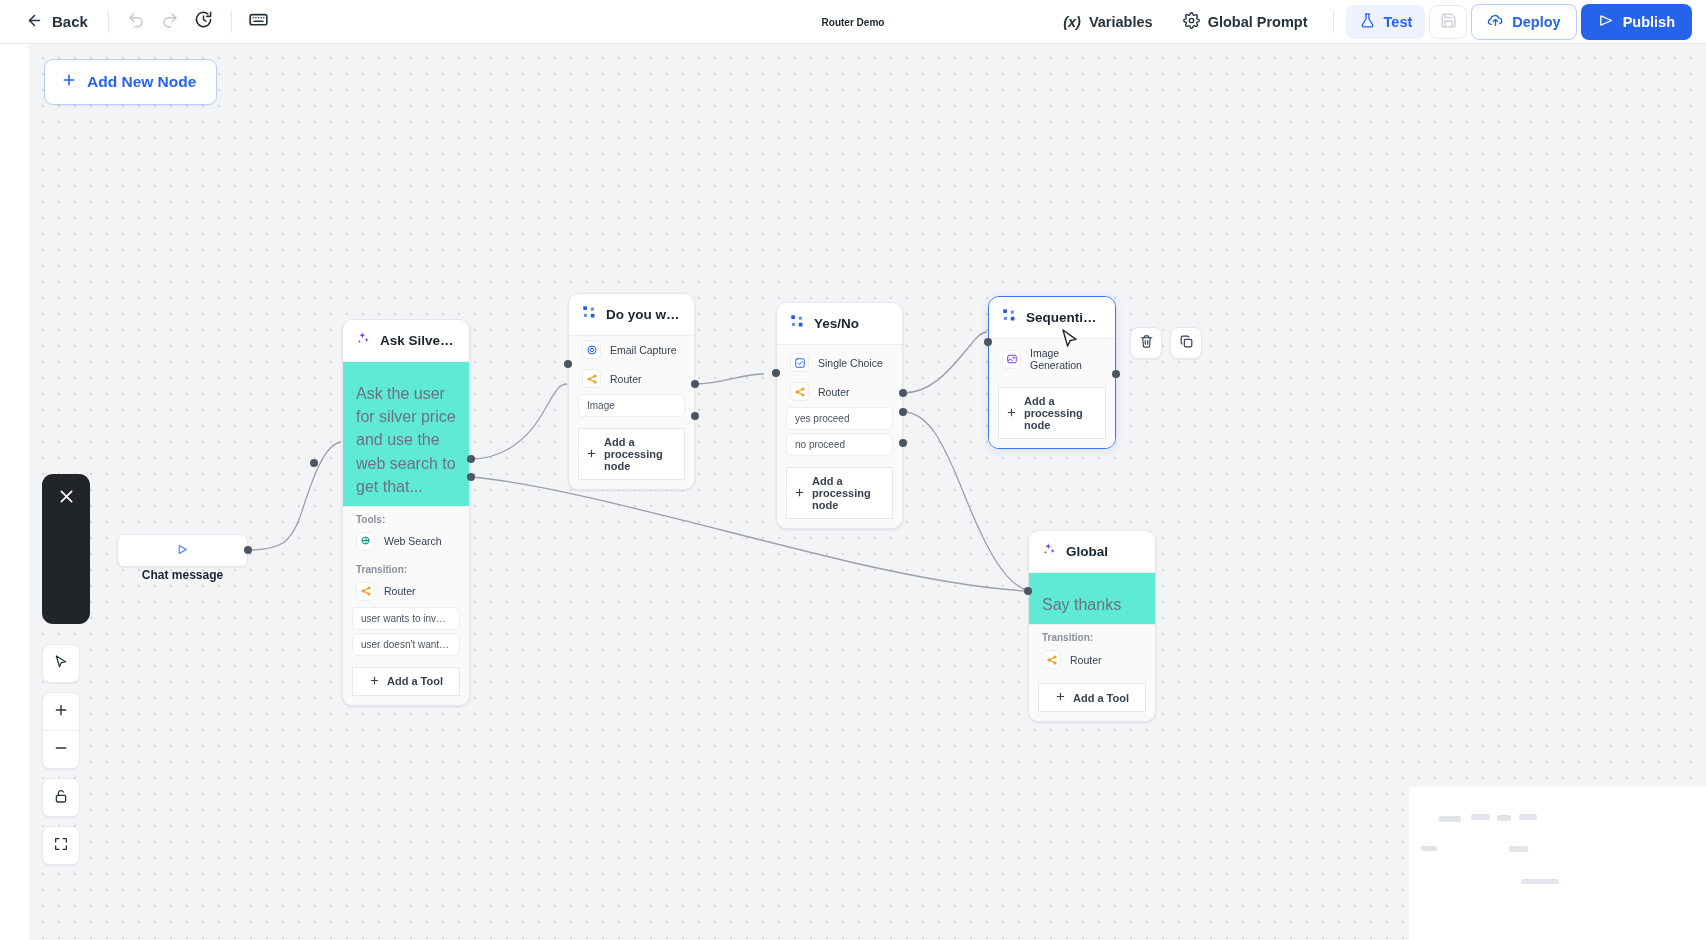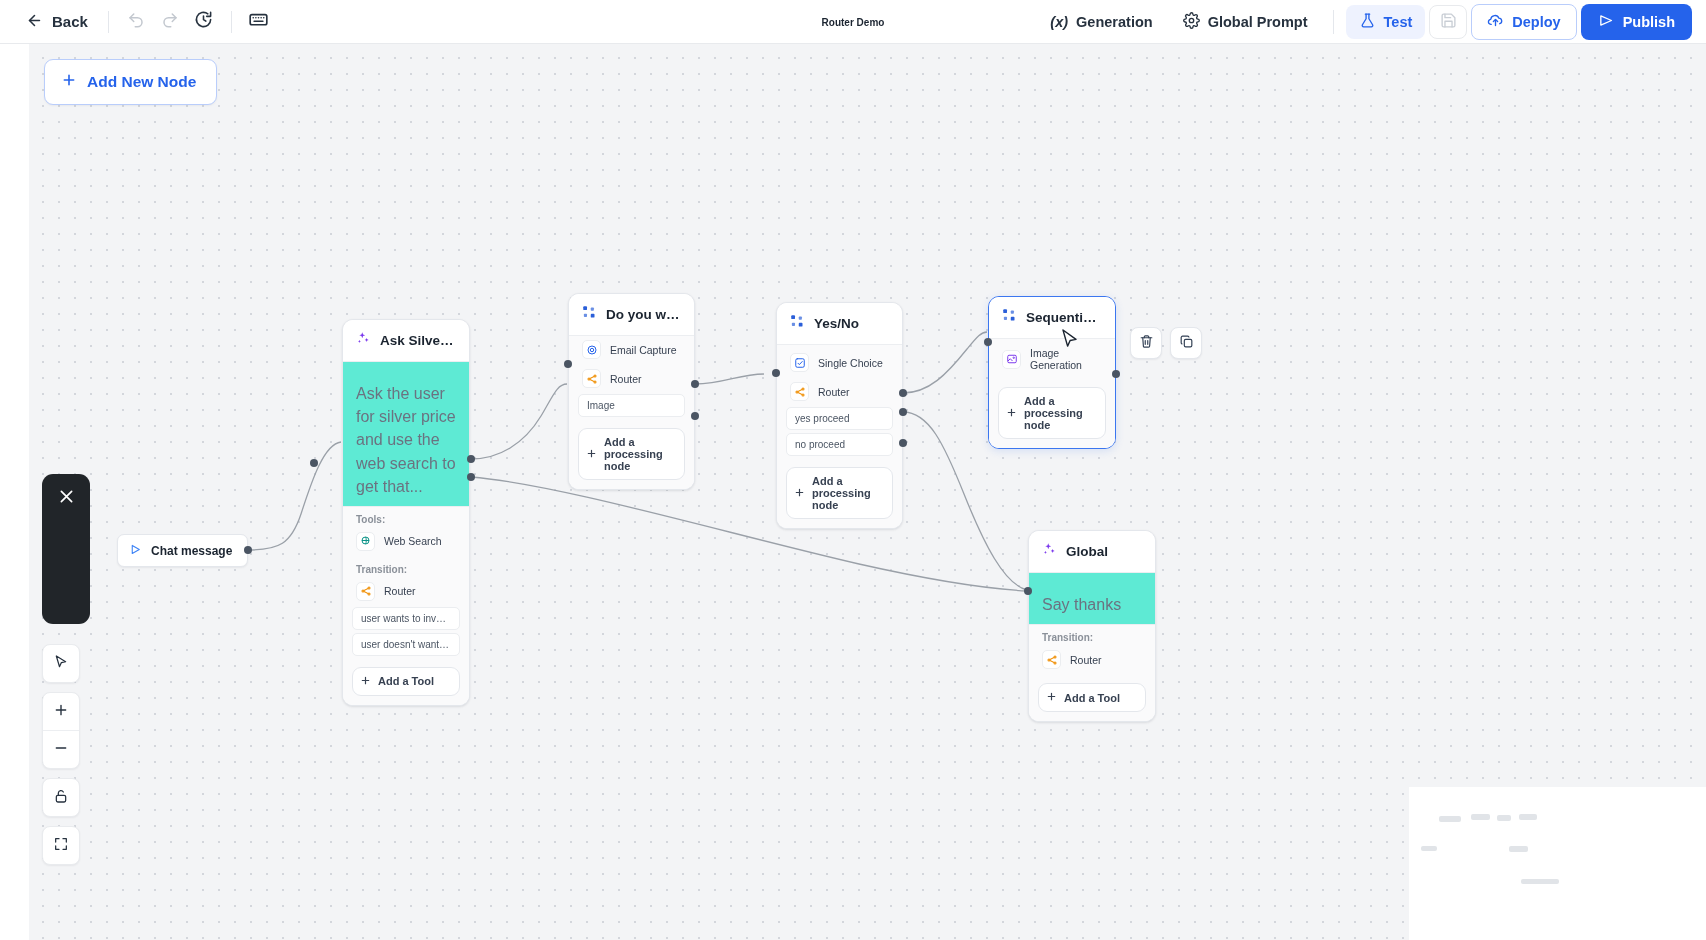--- a/index.html
+++ b/index.html
@@ -127,39 +127,39 @@
   }
   .chip {
     margin: 0 9px 3px; padding: 5px 8px; font-size: 10px; color: #4b5563;
     background: #fff; border: 1px solid #ebedf0; border-radius: 5px;
     white-space: nowrap; overflow: hidden; text-overflow: ellipsis;
   }
   .node-foot {
     padding: 8px 9px 9px; background: #fafafb;
   }
   .foot-btn {
-    display: flex; align-items: center; justify-content: flex-start; gap: 7px;
-    border: 1px solid #e4e7ec; background: #fff; border-radius: 9px;
+    display: flex; align-items: center; justify-content: center; gap: 7px;
+    border: 1px solid #e4e7ec; background: #fff; border-radius: 0;
     padding: 7px; font-size: 11px; font-weight: 600; color: #374151;
     cursor: pointer;
   }
 
   .port {
     position: absolute; width: 8px; height: 8px; border-radius: 50%;
     background: #4b5563; z-index: 25;
   }
 
   
   .start-node {
     position: absolute; left: 88px; top: 490px;
     width: 131px; height: 33px;
     background: #fff; border: 1px solid #e4e7ec; border-radius: 7px;
     display: flex; align-items: center; gap: 9px; padding: 8px 11px;
     font-size: 12px; font-weight: 700; color: #1b2430;
-    box-shadow: 0 1px 2px rgba(16,24,40,.06); z-index: 10;
+    box-shadow: 0 1px 2px rgba(16,24,40,.06); z-index: 10; flex-direction: column;
   }
 
   
   .node-toolbar { position: absolute; display: flex; gap: 8px; z-index: 30; }
   .tool-btn {
     width: 32px; height: 32px; border-radius: 8px; background: #fff;
     border: 1px solid #e4e7ec; display: flex; align-items: center;
     justify-content: center; cursor: pointer;
     box-shadow: 0 1px 2px rgba(16,24,40,.06);
   }
@@ -246,21 +246,21 @@
           </svg>
       </span>
     </div>
   </div>
 
   <div class="hdr-title">Router Demo</div>
 
   <div class="hdr-right">
     <div class="hdr-pill">
       <span style="font-style:italic;font-weight:600;">(x)</span>
-      <span>Generation</span>
+      <span>Variables</span>
     </div>
     <div class="hdr-pill">
       <span>
         <svg width="17" height="17" viewBox="0 0 24 24" fill="none" stroke="#27323f" stroke-width="1.9">
             <circle cx="12" cy="12" r="3.1"></circle>
             <path d="M19.4 15a1.65 1.65 0 0 0 .33 1.82l.06.06a2 2 0 1 1-2.83 2.83l-.06-.06a1.65 1.65 0 0 0-1.82-.33 1.65 1.65 0 0 0-1 1.51V21a2 2 0 1 1-4 0v-.09A1.65 1.65 0 0 0 9 19.4a1.65 1.65 0 0 0-1.82.33l-.06.06a2 2 0 1 1-2.83-2.83l.06-.06a1.65 1.65 0 0 0 .33-1.82 1.65 1.65 0 0 0-1.51-1H3a2 2 0 1 1 0-4h.09A1.65 1.65 0 0 0 4.6 9a1.65 1.65 0 0 0-.33-1.82l-.06-.06a2 2 0 1 1 2.83-2.83l.06.06A1.65 1.65 0 0 0 9 4.6a1.65 1.65 0 0 0 1-1.51V3a2 2 0 1 1 4 0v.09a1.65 1.65 0 0 0 1 1.51 1.65 1.65 0 0 0 1.82-.33l.06-.06a2 2 0 1 1 2.83 2.83l-.06.06A1.65 1.65 0 0 0 19.4 9V9a1.65 1.65 0 0 0 1.51 1H21a2 2 0 1 1 0 4h-.09a1.65 1.65 0 0 0-1.51 1z"></path>
           </svg>
       </span>
       <span>Global Prompt</span>
     </div>

